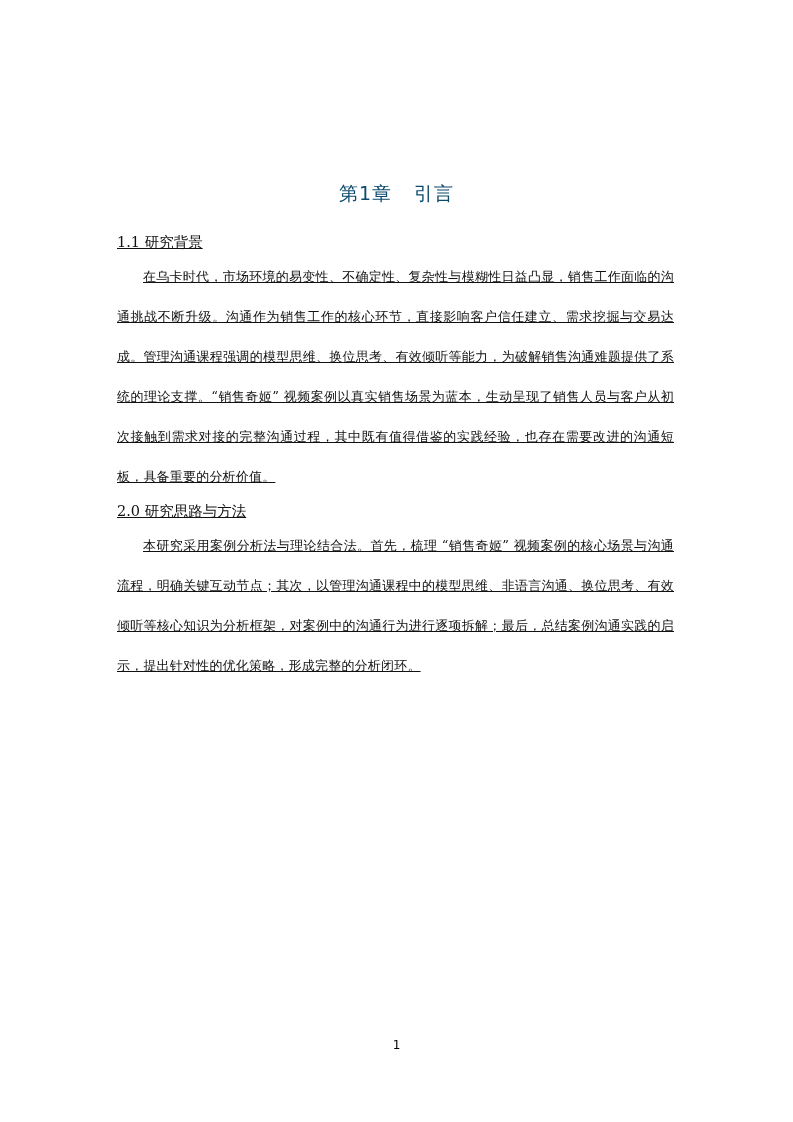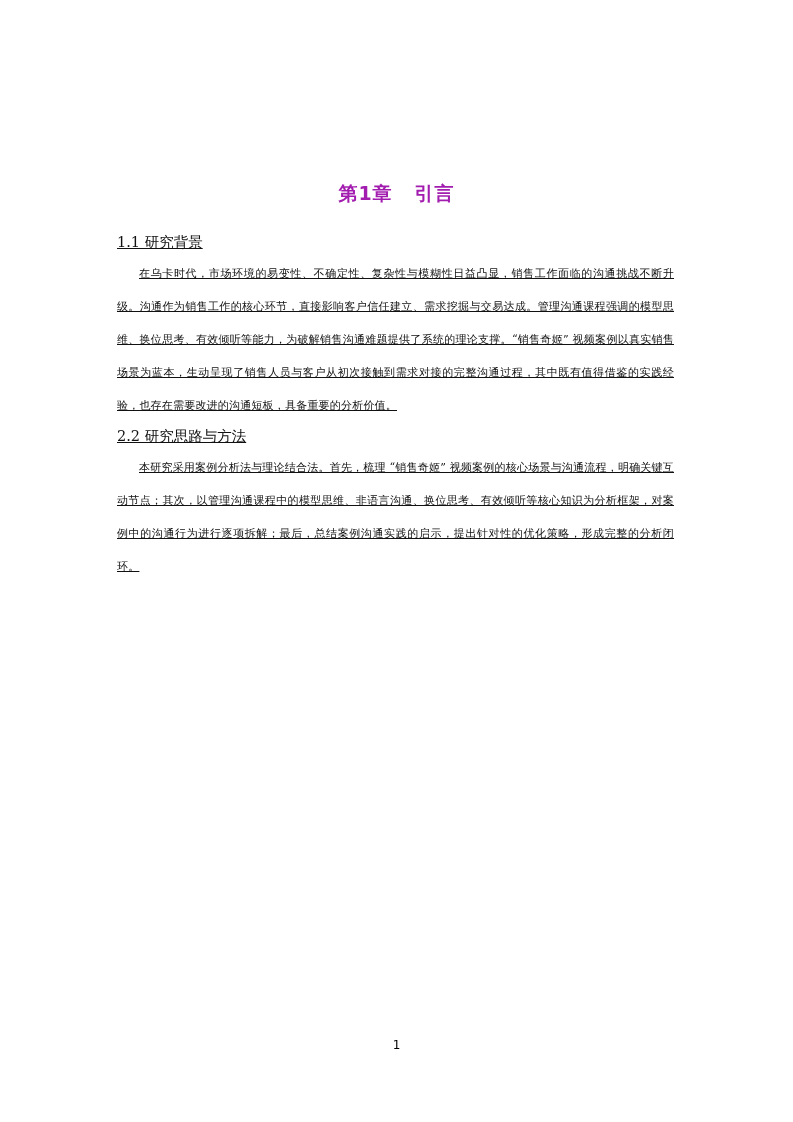--- a/index.html
+++ b/index.html
@@ -22,44 +22,44 @@
       height: 1122px;
       background: #ffffff;
     }
     .chapter-title {
       position: absolute;
       top: 168px;
       left: 0;
       width: 793px;
       text-align: center;
       font-family: "DejaVu Sans", "Liberation Sans", sans-serif;
-      font-weight: bold;
+      font-weight: normal;
       font-size: 19px;
       letter-spacing: 1px;
-      color: #a21caf;
+      color: #0c4a6e;
     }
     .chapter-title .gap { display: inline-block; width: 22px; }
     .content {
       position: absolute;
       top: 228px;
       left: 117px;
       width: 557px;
       text-decoration: underline;
     }
     .section-heading {
       font-size: 14.5px;
       line-height: 29px;
       height: 29px;
       margin: 0;
       font-weight: normal;
       white-space: nowrap;
     }
     .paragraph {
-      font-size: 11px;
-      line-height: 33px;
+      font-size: 13px;
+      line-height: 40px;
       margin: 0;
       text-indent: 2em;
       text-align: justify;
       text-align-last: left;
       letter-spacing: 0.2px;
     }
     .page-number {
       position: absolute;
       top: 1038px;
       left: 0;
@@ -81,21 +81,21 @@
 
   <div class="content">
 
     <section>
       <h2 class="section-heading">1.1 研究背景</h2>
       <p class="paragraph">在乌卡时代，市场环境的易变性、不确定性、复杂性与模糊性日益凸显，销售工作面临的沟通挑战不断升级。沟通作为销售工作的核心环节，直接影响客户信任建立、需求挖掘与交易达成。管理沟通课程强调的模型思维、换位思考、有效倾听等能力，为破解销售沟通难题提供了系统的理论支撑。“销售奇姬” 视频案例以真实销售场景为蓝本，生动呈现了销售人员与客户从初次接触到需求对接的完整沟通过程，其中既有值得借鉴的实践经验，也存在需要改进的沟通短板，具备重要的分析价值。</p>
     </section>
 
 
     <section>
-      <h2 class="section-heading">2.2 研究思路与方法</h2>
+      <h2 class="section-heading">2.0 研究思路与方法</h2>
       <p class="paragraph">本研究采用案例分析法与理论结合法。首先，梳理 “销售奇姬” 视频案例的核心场景与沟通流程，明确关键互动节点；其次，以管理沟通课程中的模型思维、非语言沟通、换位思考、有效倾听等核心知识为分析框架，对案例中的沟通行为进行逐项拆解；最后，总结案例沟通实践的启示，提出针对性的优化策略，形成完整的分析闭环。</p>
     </section>
 
   </div>
 
   <div class="page-number">1</div>
 
 </div>
 
 </body></html>

